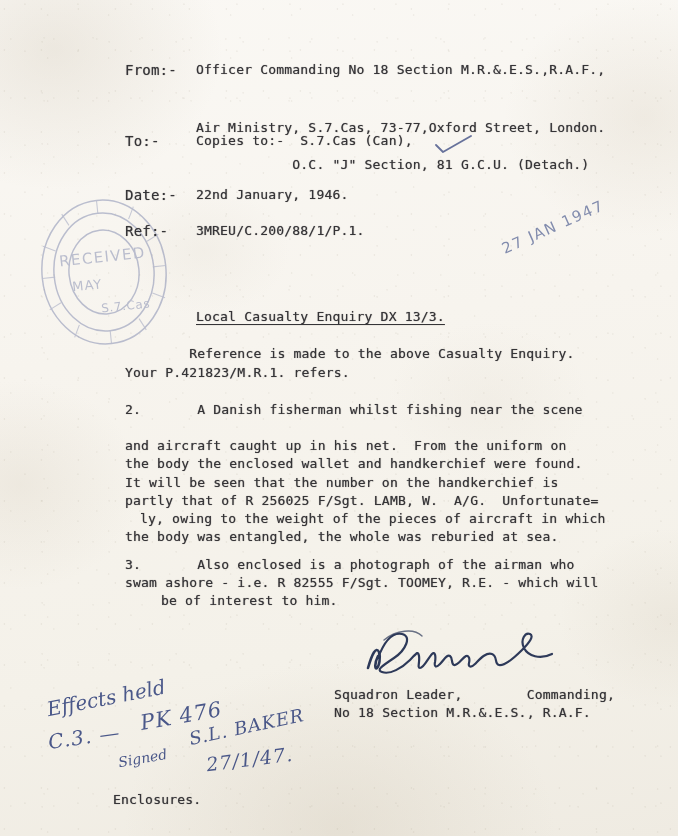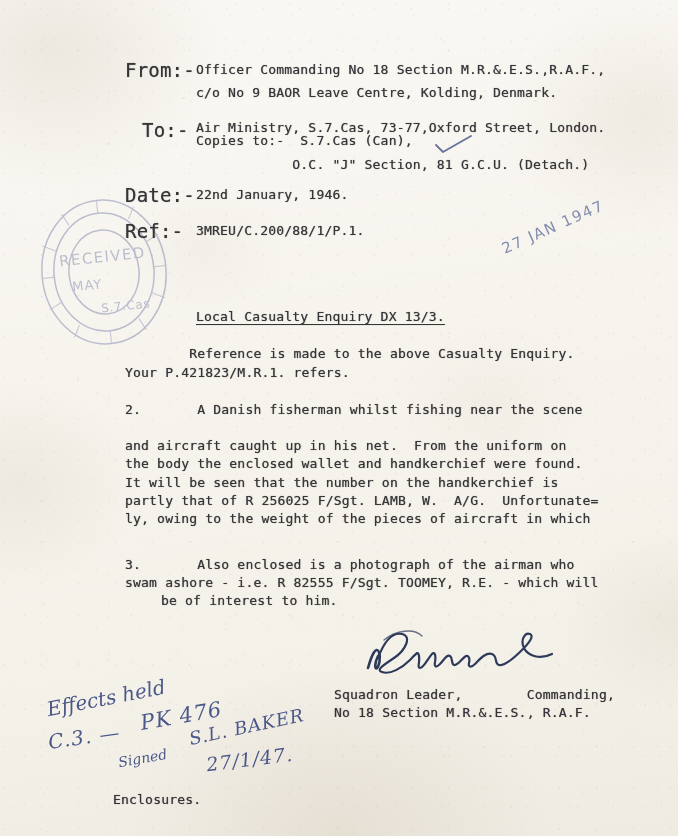--- a/index.html
+++ b/index.html
@@ -61,21 +61,21 @@
     font-size: 13px;
     line-height: 18.5px;
     letter-spacing: 0.2px;
     white-space: pre;
     text-shadow:
       0 0 0.9px rgba(40,38,42,0.55),
       0.4px 0.3px 0.7px rgba(90,85,80,0.30);
     opacity: 0.93;
   }
 
-  .lbl { font-size: 19px; }
+  .lbl { font-size: 14px; }
 
   .heading {
     text-decoration: underline;
     text-underline-offset: 3px;
     text-decoration-thickness: 1.4px;
   }
 
   .para { white-space: pre; }
 
   
@@ -165,44 +165,44 @@
   <text x="48" y="92" text-anchor="middle" fill="#5f6b9c" font-family="DejaVu Sans, Liberation Sans, sans-serif" font-size="13" letter-spacing="1">MAY</text>
   <text x="84" y="116" text-anchor="middle" fill="#5f6b9c" font-family="DejaVu Sans, Liberation Sans, sans-serif" font-size="12" letter-spacing="0.6">S.7.Cas</text>
 </svg>
 
 <div id="stamp-date-27jan">27 JAN 1947</div>
 
 <div id="sheet">
 
   <div class="typed lbl" style="left:125px; top:61px;">From:-</div>
   <div class="typed" style="left:196px; top:61px;">Officer Commanding No 18 Section M.R.&amp;.E.S.,R.A.F.,</div>
-  <div class="typed" style="left:196px; top:84px;">c/o No 9 BAOR Leave Centre, Kolding, Denmark.</div>
-
-  <div class="typed lbl" style="left:125px; top:121px;margin-left:17px;">To:-</div>
+
+  <div class="typed lbl" style="left:125px; top:132px;">To:-</div>
   <div class="typed" style="left:196px; top:119px;">Air Ministry, S.7.Cas, 73-77,Oxford Street, London.</div>
   <div class="typed" style="left:196px; top:120px;margin-top:12px;">Copies to:-  S.7.Cas (Can),</div>
   <div class="typed" style="left:196px; top:156px;">            O.C. "J" Section, 81 G.C.U. (Detach.)</div>
 
   <div class="typed lbl" style="left:125px; top:186px;">Date:-</div>
   <div class="typed" style="left:196px; top:186px;">22nd January, 1946.</div>
 
   <div class="typed lbl" style="left:125px; top:222px;">Ref:-</div>
   <div class="typed" style="left:196px; top:222px;text-align:center;">3MREU/C.200/88/1/P.1.</div>
 
   <div class="typed heading" style="left:196px; top:308px;">Local Casualty Enquiry DX 13/3.</div>
 
   <div class="typed para" style="left:125px; top:345px;">        Reference is made to the above Casualty Enquiry.</div>
   <div class="typed para" style="left:125px; top:364px;">Your P.421823/M.R.1. refers.</div>
 
   <div class="typed para" style="left:125px; top:401px;">2.       A Danish fisherman whilst fishing near the scene</div>
   <div class="typed para" style="left:125px; top:437px;">and aircraft caught up in his net.  From the uniform on</div>
   <div class="typed para" style="left:125px; top:474px;">It will be seen that the number on the handkerchief is</div>
   <div class="typed para" style="left:125px; top:455px;">the body the enclosed wallet and handkerchief were found.</div>
   <div class="typed para" style="left:125px; top:492px;">partly that of R 256025 F/Sgt. LAMB, W.  A/G.  Unfortunate=</div>
-  <div class="typed para" style="left:125px; top:510px;">ly, owing to the weight of the pieces of aircraft in which</div>
+  <div class="typed para" style="left:140px; top:510px;">ly, owing to the weight of the pieces of aircraft in which</div>
+  <div class="typed para" style="left:125px; top:528px;">the body was entangled, the whole was reburied at sea.</div>
 
   <div class="typed para" style="left:125px; top:556px;">3.       Also enclosed is a photograph of the airman who</div>
   <div class="typed para" style="left:125px; top:574px;">swam ashore - i.e. R 82555 F/Sgt. TOOMEY, R.E. - which will</div>
   <div class="typed para" style="left:125px; top:592px;margin-left:36px;">be of interest to him.</div>
 
   <div class="typed" style="left:334px; top:686px;">Squadron Leader,        Commanding,</div>
   <div class="typed" style="left:334px; top:704px;">No 18 Section M.R.&amp;.E.S., R.A.F.</div>
 
   <div class="typed" style="left:113px; top:791px;">Enclosures.</div>
 

